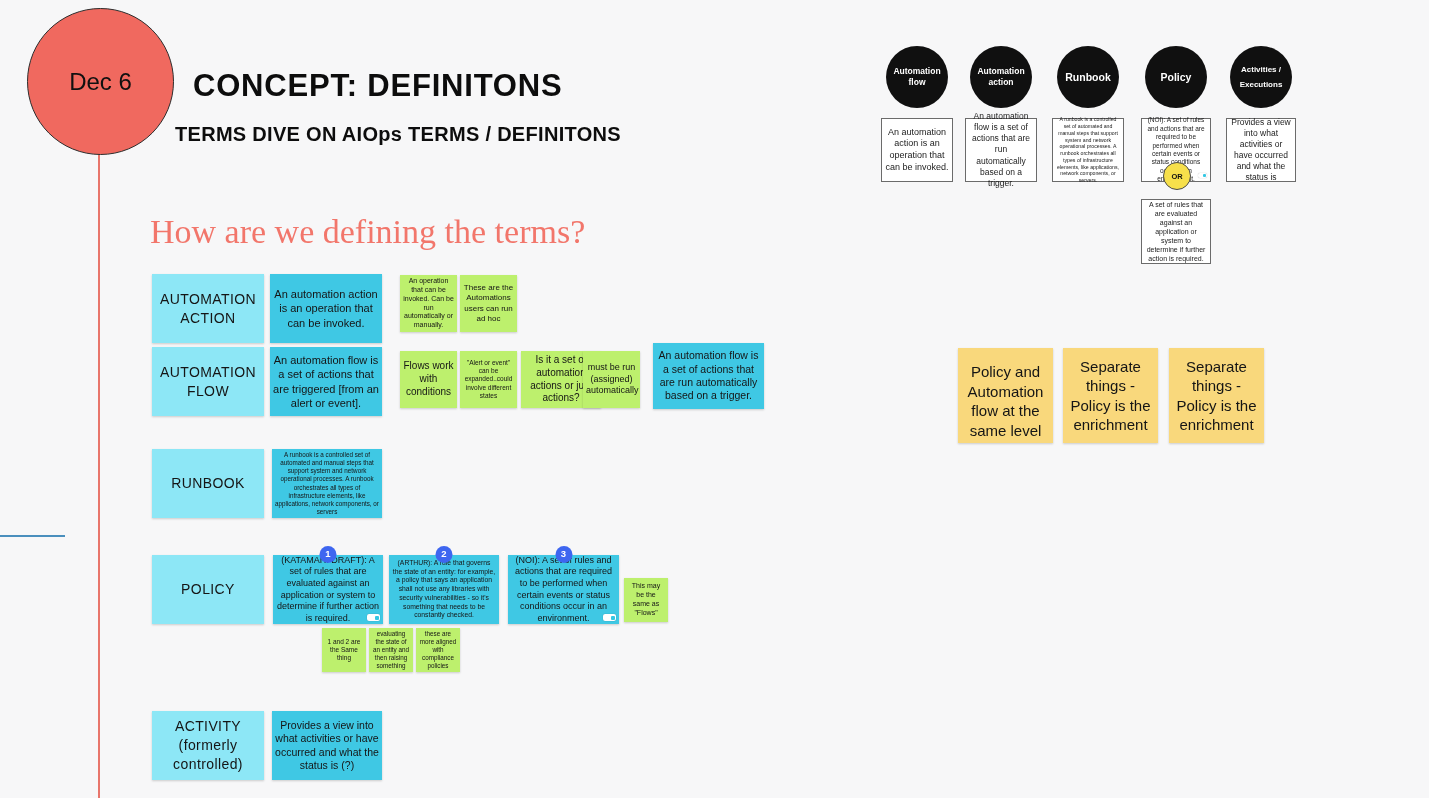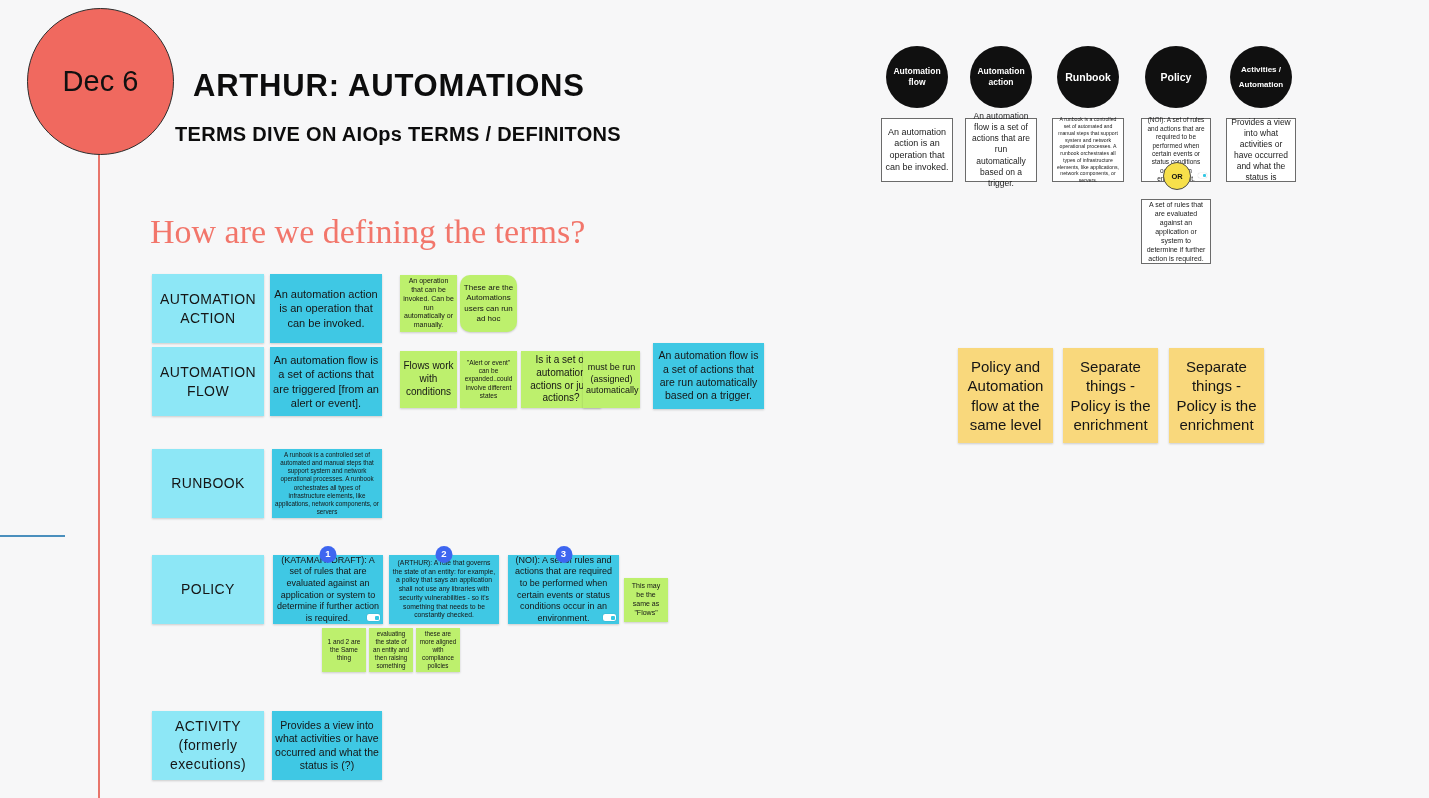--- a/index.html
+++ b/index.html
@@ -6,21 +6,21 @@
   body{
     width:1429px;height:798px;position:relative;overflow:hidden;
     background:#f7f7f8;
     font-family:"Liberation Sans", sans-serif;
     color:#151515;
   }
   
   .date-circle{
     position:absolute;left:27px;top:8px;width:145px;height:145px;border-radius:50%;
     background:#f0695f;border:1.5px solid #2d2d2d;display:flex;align-items:center;justify-content:center;
-    font-size:29px;color:#101010;z-index:3;
+    font-size:24px;color:#101010;z-index:3;
   }
   .v-line{position:absolute;left:98px;top:150px;width:2px;height:648px;background:#e8756b;}
   .h-line{position:absolute;left:0;top:535px;width:65px;height:2px;background:#4a8fbd;}
   
   .title{position:absolute;left:193px;top:68px;font-size:31px;font-weight:800;letter-spacing:.8px;color:#0d0d0d;white-space:nowrap;}
   .subtitle{position:absolute;left:175px;top:123px;font-size:20px;font-weight:700;letter-spacing:.3px;color:#0d0d0d;white-space:nowrap;}
   .question{position:absolute;left:150px;top:213px;font-family:Liberation Serif, serif;font-size:34px;color:#f2766b;white-space:nowrap;}
   
   .sticky{
     position:absolute;display:flex;align-items:center;justify-content:center;text-align:center;
@@ -59,34 +59,34 @@
 </style>
 </head>
 <body>
 
 <div class="date-circle">
     <span class="txt">Dec 6</span>
   </div>
 <div class="v-line"></div>
 <div class="h-line"></div>
 
-<div class="title">ARTHUR: AUTOMATIONS</div>
+<div class="title">CONCEPT: DEFINITONS</div>
 <div class="subtitle">TERMS DIVE ON AIOps TERMS / DEFINITONS</div>
 <div class="question">How are we defining the terms?</div>
 
 <div class="sticky cl lab" style="left:152px;top:274px;width:112px;height:69px;">
     <span class="txt">AUTOMATION ACTION</span>
   </div>
 <div class="sticky cy" style="left:270px;top:274px;width:112px;height:69px;font-size:11px;">
     <span class="txt">An automation action is an operation that can be invoked.</span>
   </div>
 <div class="sticky gr" style="left:400px;top:275px;width:57px;height:57px;font-size:7px;">
     <span class="txt">An operation that can be invoked. Can be run automatically or manually.</span>
   </div>
-<div class="sticky gr" style="left:460px;top:275px;width:57px;height:57px;font-size:8px;border-radius:10px;">
+<div class="sticky gr" style="left:460px;top:275px;width:57px;height:57px;font-size:8px;">
     <span class="txt">These are the Automations users can run ad hoc</span>
   </div>
 
 <div class="sticky cl lab" style="left:152px;top:347px;width:112px;height:69px;">
     <span class="txt">AUTOMATION FLOW</span>
   </div>
 <div class="sticky cy" style="left:270px;top:347px;width:112px;height:69px;font-size:11px;">
     <span class="txt">An automation flow is a set of actions that are triggered [from an alert or event].</span>
   </div>
 <div class="sticky gr" style="left:400px;top:351px;width:57px;height:57px;font-size:10px;">
@@ -140,40 +140,40 @@
     <span class="txt">1 and 2 are the Same thing</span>
   </div>
 <div class="sticky gr" style="left:369px;top:628px;width:44px;height:44px;font-size:6.3px;">
     <span class="txt">evaluating the state of an entity and then raising something</span>
   </div>
 <div class="sticky gr" style="left:416px;top:628px;width:44px;height:44px;font-size:6.3px;">
     <span class="txt">these are more aligned with compliance policies</span>
   </div>
 
 <div class="sticky cl lab" style="left:152px;top:711px;width:112px;height:69px;">
-    <span class="txt">ACTIVITY (formerly executions)</span>
+    <span class="txt">ACTIVITY (formerly controlled)</span>
   </div>
 <div class="sticky cy" style="left:272px;top:711px;width:110px;height:69px;font-size:10.5px;">
     <span class="txt">Provides a view into what activities or have occurred and what the status is (?)</span>
   </div>
 
 <div class="ccirc" style="left:886px;top:46px;">
     <span class="txt">Automation flow</span>
   </div>
 <div class="ccirc" style="left:970px;top:46px;">
     <span class="txt">Automation action</span>
   </div>
 <div class="ccirc big" style="left:1057px;top:46px;">
     <span class="txt">Runbook</span>
   </div>
 <div class="ccirc big" style="left:1145px;top:46px;">
     <span class="txt">Policy</span>
   </div>
 <div class="ccirc gap" style="left:1230px;top:46px;">
-    <span class="txt">Activities / Automation</span>
+    <span class="txt">Activities / Executions</span>
   </div>
 
 <div class="card" style="left:881px;top:118px;width:72px;height:64px;font-size:9px;">
     <span class="txt">An automation action is an operation that can be invoked.</span>
   </div>
 <div class="card" style="left:965px;top:118px;width:72px;height:64px;font-size:8.5px;">
     <span class="txt">An automation flow is a set of actions that are run automatically based on a trigger.</span>
   </div>
 <div class="card" style="left:1052px;top:118px;width:72px;height:64px;font-size:5.2px;">
     <span class="txt">A runbook is a controlled set of automated and manual steps that support system and network operational processes. A runbook orchestrates all types of infrastructure elements, like applications, network components, or servers.</span>
@@ -188,21 +188,21 @@
     <span class="txt">Provides a view into what activities or have occurred and what the status is</span>
   </div>
 
 <div class="orcircle">
     <span class="txt">OR</span>
   </div>
 <div class="card" style="left:1141px;top:199px;width:70px;height:65px;font-size:7px;">
     <span class="txt">A set of rules that are evaluated against an application or system to determine if further action is required.</span>
   </div>
 
-<div class="sticky or" style="left:958px;top:348px;width:95px;height:95px;font-size:15px;line-height:1.3;">
+<div class="sticky or" style="left:958px;top:348px;width:95px;height:95px;font-size:15px;line-height:1.3;align-items:flex-end;">
     <span class="txt">Policy and Automation flow at the same level</span>
   </div>
 <div class="sticky or" style="left:1063px;top:348px;width:95px;height:95px;font-size:15px;line-height:1.3;">
     <span class="txt">Separate things - Policy is the enrichment</span>
   </div>
 <div class="sticky or" style="left:1169px;top:348px;width:95px;height:95px;font-size:15px;line-height:1.3;">
     <span class="txt">Separate things - Policy is the enrichment</span>
   </div>
 
 </body></html>

